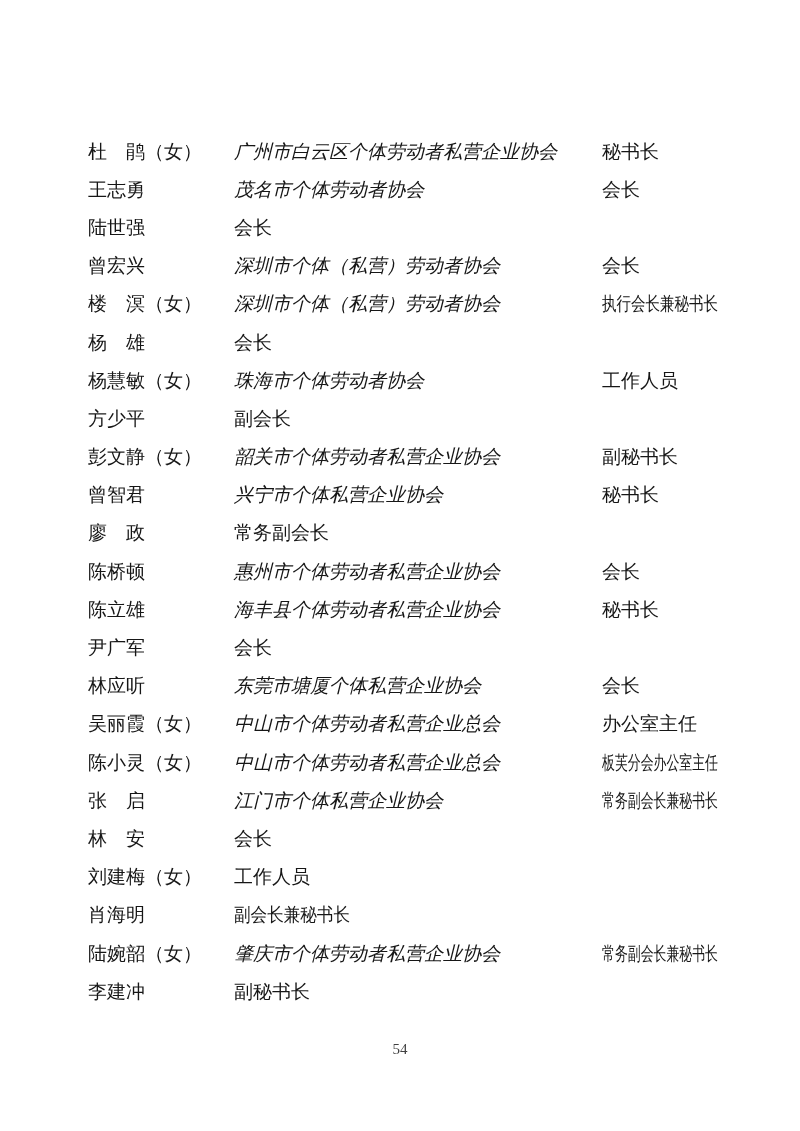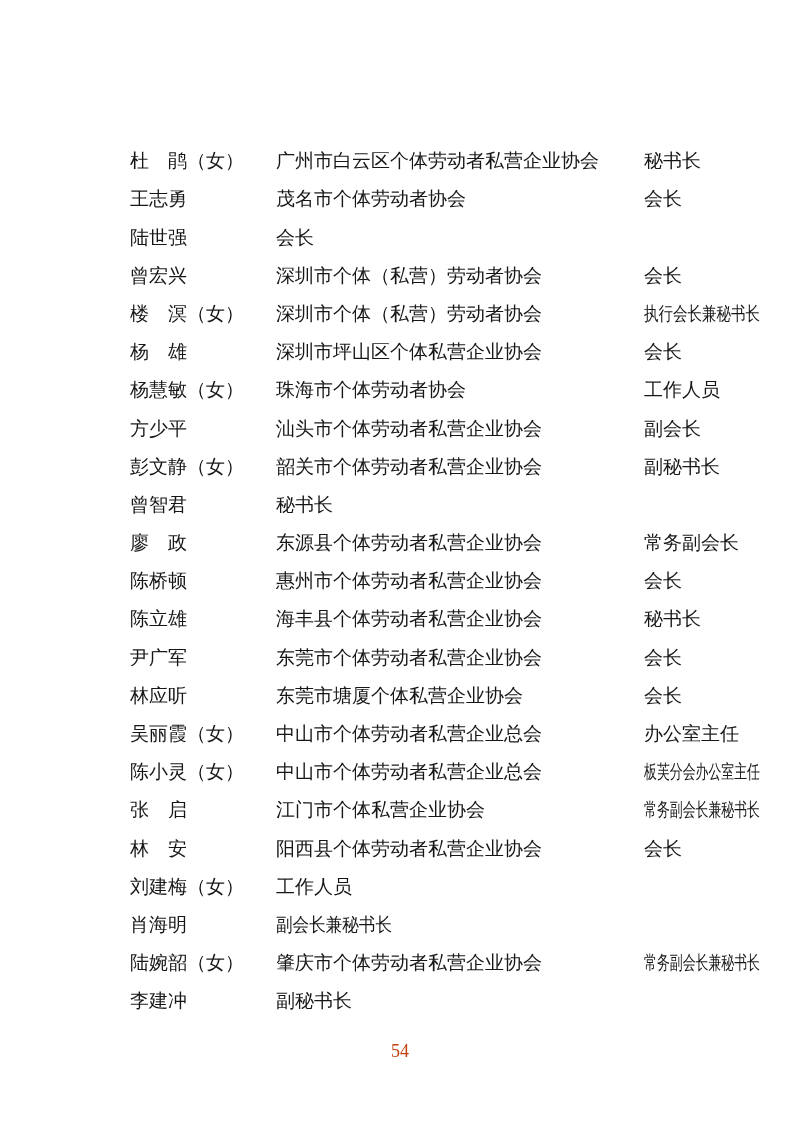--- a/index.html
+++ b/index.html
@@ -17,44 +17,43 @@
     overflow: hidden;
   }
   .roster {
     position: absolute;
     left: 88px;
     top: 132px;
     width: 660px;
   }
   .row {
     display: flex;
-    align-items: flex-end;
+    align-items: center;
     height: 38.2px;
     font-size: 19px;
     line-height: 1;
     white-space: nowrap;
-    margin-left: 42px;
   }
   .cell { flex: 0 0 auto; }
   .cell.name  { width: 146px; }
-  .cell.org   { width: 368px; }
+  .cell.org   { width: 368px; font-style: italic; }
   .cell.title { width: 146px; overflow: visible; }
   .title-inner {
     display: inline-block;
     transform-origin: 0 50%;
     white-space: nowrap;
   }
   .page-number {
     position: absolute;
     left: 0;
     top: 1041px;
     width: 100%;
     text-align: center;
-    font-size: 18px;
-    color: #c2410c;
+    font-size: 15px;
+    color: #404040;
   }
 </style>
 </head>
 <body>
 
 <div class="page">
   <div class="roster" id="roster">
       <div class="row">
         <div class="cell name">杜　鹃（女）</div>
         <div class="cell org">广州市白云区个体劳动者私营企业协会</div>
@@ -74,60 +73,57 @@
         <div class="cell org">深圳市个体（私营）劳动者协会</div>
         <div class="cell title"><span class="title-inner">会长</span></div>
       </div>
       <div class="row">
         <div class="cell name">楼　溟（女）</div>
         <div class="cell org">深圳市个体（私营）劳动者协会</div>
         <div class="cell title"><span class="title-inner" style="transform: scaleX(0.763);">执行会长兼秘书长</span></div>
       </div>
       <div class="row">
         <div class="cell name">杨　雄</div>
-        <div class="cell org">深圳市坪山区个体私营企业协会</div>
         <div class="cell title"><span class="title-inner">会长</span></div>
       </div>
       <div class="row">
         <div class="cell name">杨慧敏（女）</div>
         <div class="cell org">珠海市个体劳动者协会</div>
         <div class="cell title"><span class="title-inner">工作人员</span></div>
       </div>
       <div class="row">
         <div class="cell name">方少平</div>
-        <div class="cell org">汕头市个体劳动者私营企业协会</div>
         <div class="cell title"><span class="title-inner">副会长</span></div>
       </div>
       <div class="row">
         <div class="cell name">彭文静（女）</div>
         <div class="cell org">韶关市个体劳动者私营企业协会</div>
         <div class="cell title"><span class="title-inner">副秘书长</span></div>
       </div>
       <div class="row">
         <div class="cell name">曾智君</div>
+        <div class="cell org">兴宁市个体私营企业协会</div>
         <div class="cell title"><span class="title-inner">秘书长</span></div>
       </div>
       <div class="row">
         <div class="cell name">廖　政</div>
-        <div class="cell org">东源县个体劳动者私营企业协会</div>
         <div class="cell title"><span class="title-inner">常务副会长</span></div>
       </div>
       <div class="row">
         <div class="cell name">陈桥顿</div>
         <div class="cell org">惠州市个体劳动者私营企业协会</div>
         <div class="cell title"><span class="title-inner">会长</span></div>
       </div>
       <div class="row">
         <div class="cell name">陈立雄</div>
         <div class="cell org">海丰县个体劳动者私营企业协会</div>
         <div class="cell title"><span class="title-inner">秘书长</span></div>
       </div>
       <div class="row">
         <div class="cell name">尹广军</div>
-        <div class="cell org">东莞市个体劳动者私营企业协会</div>
         <div class="cell title"><span class="title-inner">会长</span></div>
       </div>
       <div class="row">
         <div class="cell name">林应听</div>
         <div class="cell org">东莞市塘厦个体私营企业协会</div>
         <div class="cell title"><span class="title-inner">会长</span></div>
       </div>
       <div class="row">
         <div class="cell name">吴丽霞（女）</div>
         <div class="cell org">中山市个体劳动者私营企业总会</div>
@@ -138,21 +134,20 @@
         <div class="cell org">中山市个体劳动者私营企业总会</div>
         <div class="cell title"><span class="title-inner" style="transform: scaleX(0.678);">板芙分会办公室主任</span></div>
       </div>
       <div class="row">
         <div class="cell name">张　启</div>
         <div class="cell org">江门市个体私营企业协会</div>
         <div class="cell title"><span class="title-inner" style="transform: scaleX(0.678);">常务副会长兼秘书长</span></div>
       </div>
       <div class="row">
         <div class="cell name">林　安</div>
-        <div class="cell org">阳西县个体劳动者私营企业协会</div>
         <div class="cell title"><span class="title-inner">会长</span></div>
       </div>
       <div class="row">
         <div class="cell name">刘建梅（女）</div>
         <div class="cell title"><span class="title-inner">工作人员</span></div>
       </div>
       <div class="row">
         <div class="cell name">肖海明</div>
         <div class="cell title"><span class="title-inner" style="transform: scaleX(0.872);">副会长兼秘书长</span></div>
       </div>

